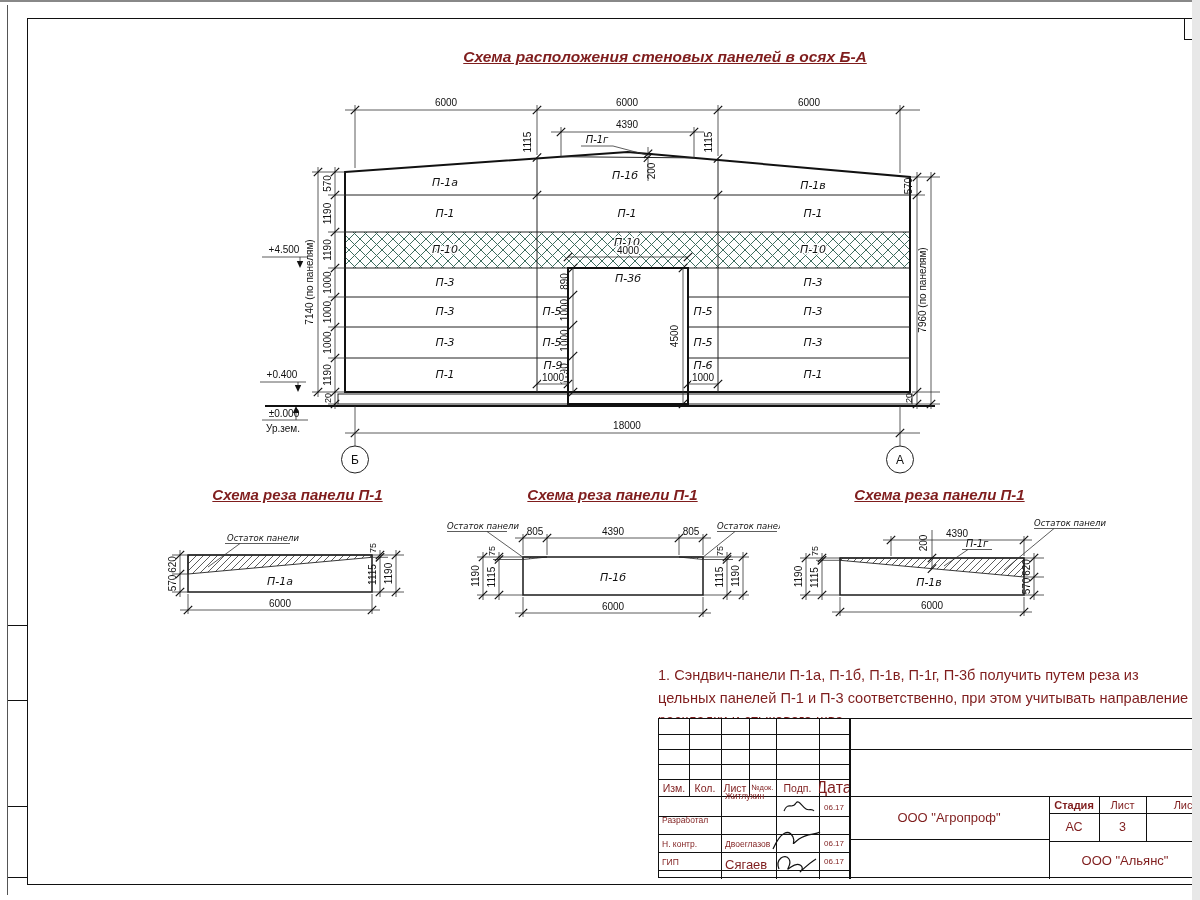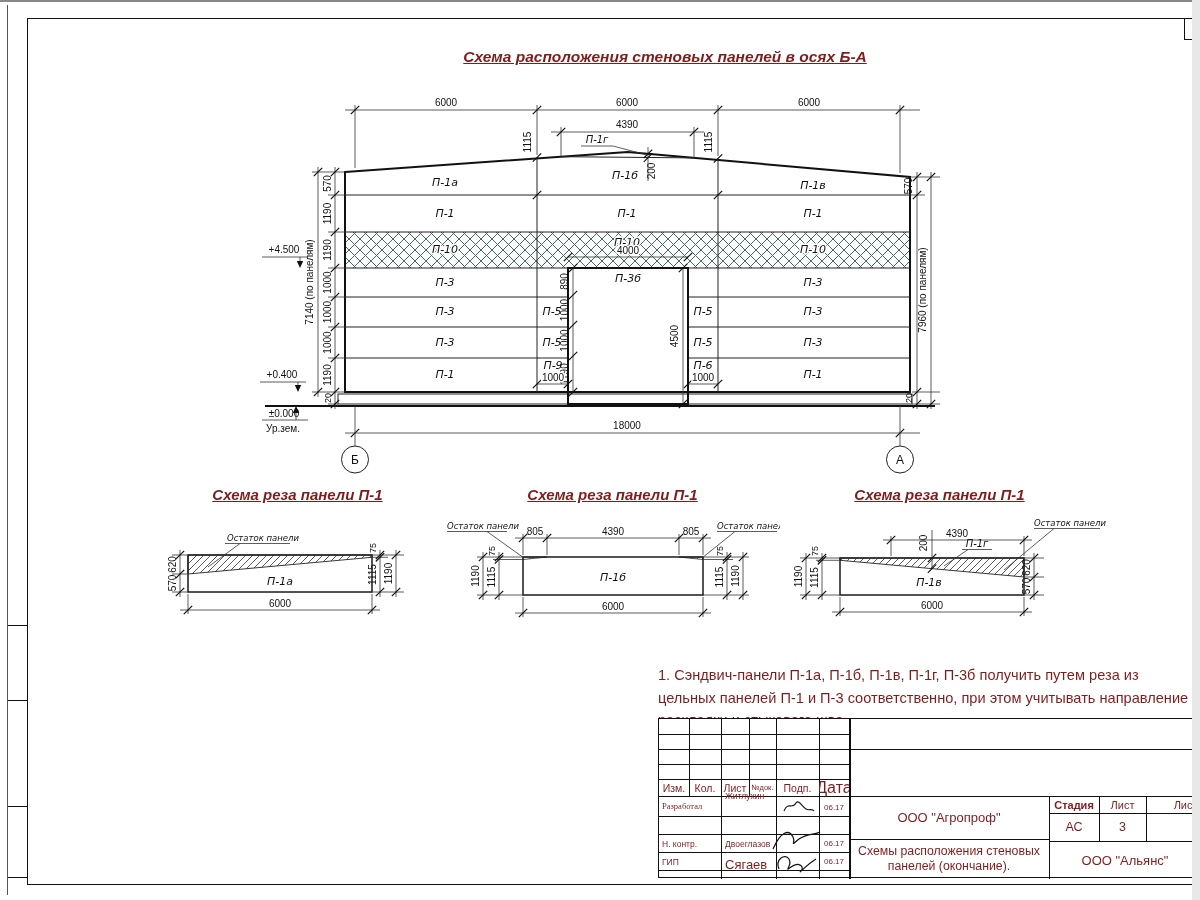--- a/index.html
+++ b/index.html
@@ -428,21 +428,21 @@
     <div class="hline" style="left:0;top:133px;width:190px;"></div>
     <div class="hline" style="left:0;top:151px;width:190px;"></div>
 
     <div class="cell ctr" style="left:0;top:60px;width:30px;height:17px;font-size:10.5px;">Изм.</div>
     <div class="cell ctr" style="left:30px;top:60px;width:32px;height:17px;font-size:10.5px;">Кол.</div>
     <div class="cell ctr" style="left:62px;top:60px;width:28px;height:17px;font-size:10.5px;">Лист</div>
     <div class="cell ctr" style="left:90px;top:60px;width:27px;height:17px;font-size:7.5px;">№док.</div>
     <div class="cell ctr" style="left:117px;top:60px;width:43px;height:17px;font-size:10.5px;">Подп.</div>
     <div class="cell ctr" style="left:160px;top:60px;width:30px;height:17px;font-size:16px;">Дата</div>
 
-    <div class="cell" style="left:3px;top:82px;width:59px;font-size:8.5px;font-family:Liberation Serif, serif;">Разработал</div>
+    <div class="cell" style="left:3px;top:96px;width:59px;font-size:8.5px;">Разработал</div>
     <div class="cell" style="left:66px;top:72px;width:51px;font-size:8.5px;">Житлухин</div>
     <div class="cell ctr" style="left:160px;top:79px;width:30px;height:18px;font-size:8px;">06.17</div>
     <div class="cell" style="left:3px;top:120px;width:59px;font-size:8.5px;">Н. контр.</div>
     <div class="cell" style="left:66px;top:120px;width:51px;font-size:8.5px;">Двоеглазов</div>
     <div class="cell ctr" style="left:160px;top:116px;width:30px;height:17px;font-size:8px;">06.17</div>
     <div class="cell" style="left:3px;top:138px;width:59px;font-size:8.5px;">ГИП</div>
     <div class="cell" style="left:66px;top:138px;width:51px;font-size:13px;">Сягаев</div>
     <div class="cell ctr" style="left:160px;top:134px;width:30px;height:17px;font-size:8px;">06.17</div>
 
     <svg class="cell" style="left:119px;top:79px;" width="40" height="18" viewBox="0 0 40 18">
@@ -453,21 +453,20 @@
     </svg>
     <svg class="cell" style="left:112px;top:132px;" width="50" height="24" viewBox="0 0 50 24">
       <path d="M8,18 C4,8 14,2 18,8 C22,14 12,22 20,16 C28,10 34,16 30,20 C26,24 38,12 45,8" stroke="#111" stroke-width="1.2" fill="none"></path>
     </svg>
 
     <div class="hline" style="left:190px;top:30px;width:352px;"></div>
     <div class="hline" style="left:190px;top:77px;width:352px;height:1.4px;"></div>
     <div class="vline" style="left:390px;top:77px;height:83px;width:1.4px;"></div>
     <div class="cell ctr" style="left:190px;top:77px;width:200px;height:43px;font-size:13px;">ООО "Агропроф"</div>
     <div class="hline" style="left:190px;top:120px;width:200px;"></div>
-    <div class="cell ctr" style="left:192px;top:120px;width:196px;height:40px;font-size:12.3px;line-height:1.25;">Схемы расположения стеновых панелей (окончание).</div>
 
     <div class="hline" style="left:390px;top:94px;width:152px;"></div>
     <div class="hline" style="left:390px;top:122px;width:152px;"></div>
     <div class="vline" style="left:440px;top:77px;height:45px;"></div>
     <div class="vline" style="left:487px;top:77px;height:45px;"></div>
     <div class="cell ctr" style="left:390px;top:77px;width:50px;height:17px;font-size:11px;font-weight:bold;">Стадия</div>
     <div class="cell ctr" style="left:440px;top:77px;width:47px;height:17px;font-size:11px;">Лист</div>
     <div class="cell ctr" style="left:487px;top:77px;width:55px;height:17px;font-size:11px;padding-left:36px;">Листов</div>
     <div class="cell ctr" style="left:390px;top:94px;width:50px;height:28px;font-size:12.5px;">АС</div>
     <div class="cell ctr" style="left:440px;top:94px;width:47px;height:28px;font-size:12.5px;">3</div>

